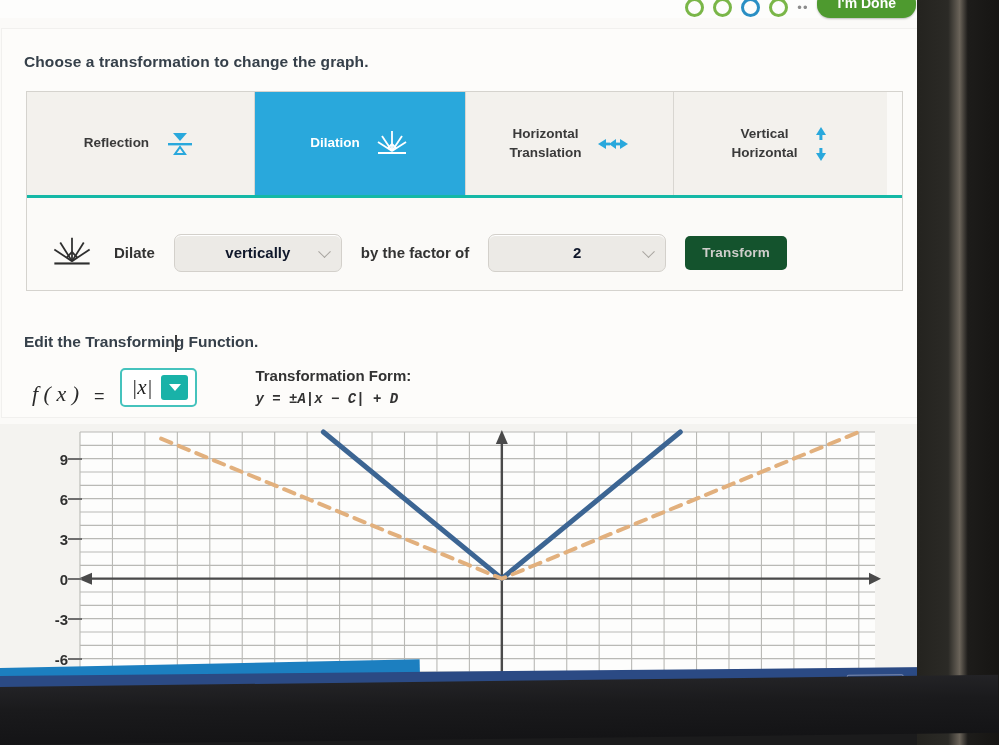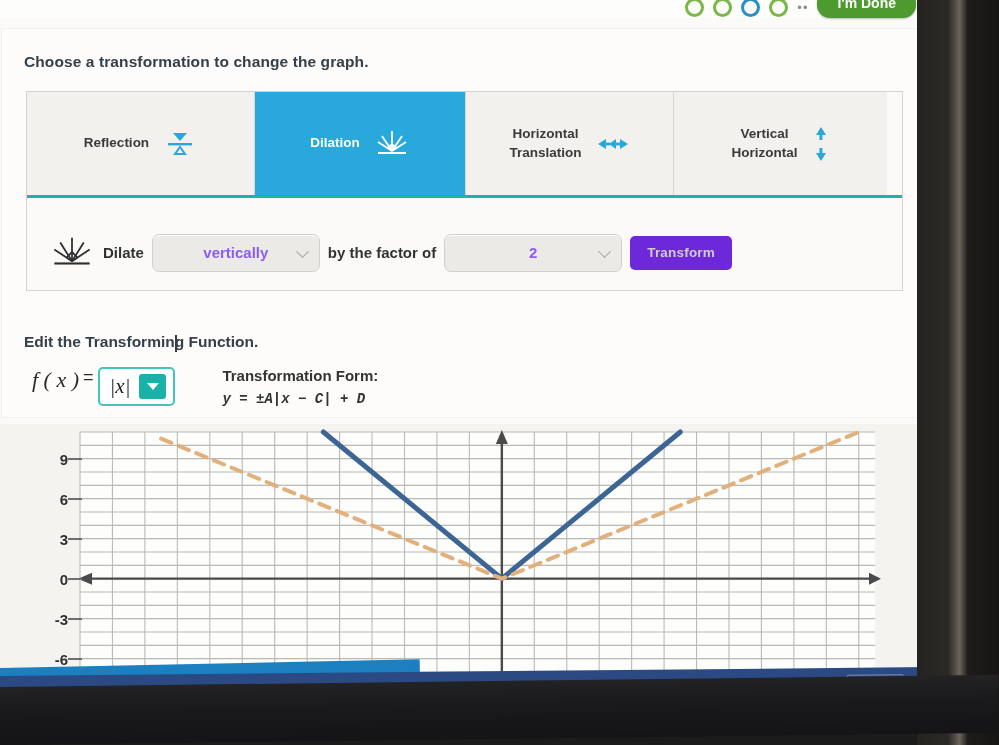--- a/index.html
+++ b/index.html
@@ -90,58 +90,58 @@
   .tab.w1 { width: 228px; }
   .tab.w2 { width: 211px; }
   .tab.w3 { width: 208px; }
   .tab.w4 { width: 213px; border-right: none; }
   .tab.active { background: #29a8dc; color: #ffffff; }
   .tab .lbl { white-space: pre-line; }
   .icon-wrap { flex: 0 0 auto; display: flex; align-items: center; }
 
   
   .ctrlrow {
-    display: flex; align-items: center; gap: 8px;
+    display: flex; align-items: center; gap: 19px;
     padding: 16px 0 0 22px; height: 93px;
   }
   .ctrl-label { font-size: 15px; font-weight: bold; color: #333; }
   .select {
     position: relative;
     background: #eceae6;
     border: 1px solid #d3d0cb;
     border-radius: 7px;
     height: 38px; min-width: 168px;
     display: flex; align-items: center; justify-content: center;
-    font-size: 15px; font-weight: bold; color: #8b5cf6;
+    font-size: 15px; font-weight: bold; color: #0f172a;
     box-shadow: inset 0 1px 0 #fff;
     padding: 0 24px;
   }
   .select.factor { min-width: 178px; }
   .caret {
     position: absolute; right: 12px; top: 50%;
     width: 9px; height: 9px;
     border-right: 1.6px solid #a8a5a0; border-bottom: 1.6px solid #a8a5a0;
     transform: translateY(-65%) rotate(45deg);
   }
   .transform-btn {
-    background: #6d28d9; color: #cfcecb;
+    background: #14532d; color: #cfcecb;
     border: none; border-radius: 5px;
     height: 34px; padding: 0 17px;
     font-size: 13.5px; font-weight: bold;
     letter-spacing: .2px;
   }
 
   
   .edit-title {
     position: absolute; left: 22px; top: 304px;
     font-size: 15.5px; font-weight: bold; color: #36404a;
   }
   .fnrow {
     position: absolute; left: 30px; top: 338px;
-    display: flex; align-items: flex-start; gap: 3px;
+    display: flex; align-items: flex-end; gap: 14px;
   }
   .fx {
     font-family: "Liberation Serif", serif;
     font-size: 22px; font-style: italic; color: #2a2a2a;
   }
   .eq { font-size: 18px; color: #2a2a2a; padding: 0 1px; }
   .fn-input {
     display: flex; align-items: center; gap: 9px;
     background: #ffffff;
     border: 2px solid #45c3bd;

